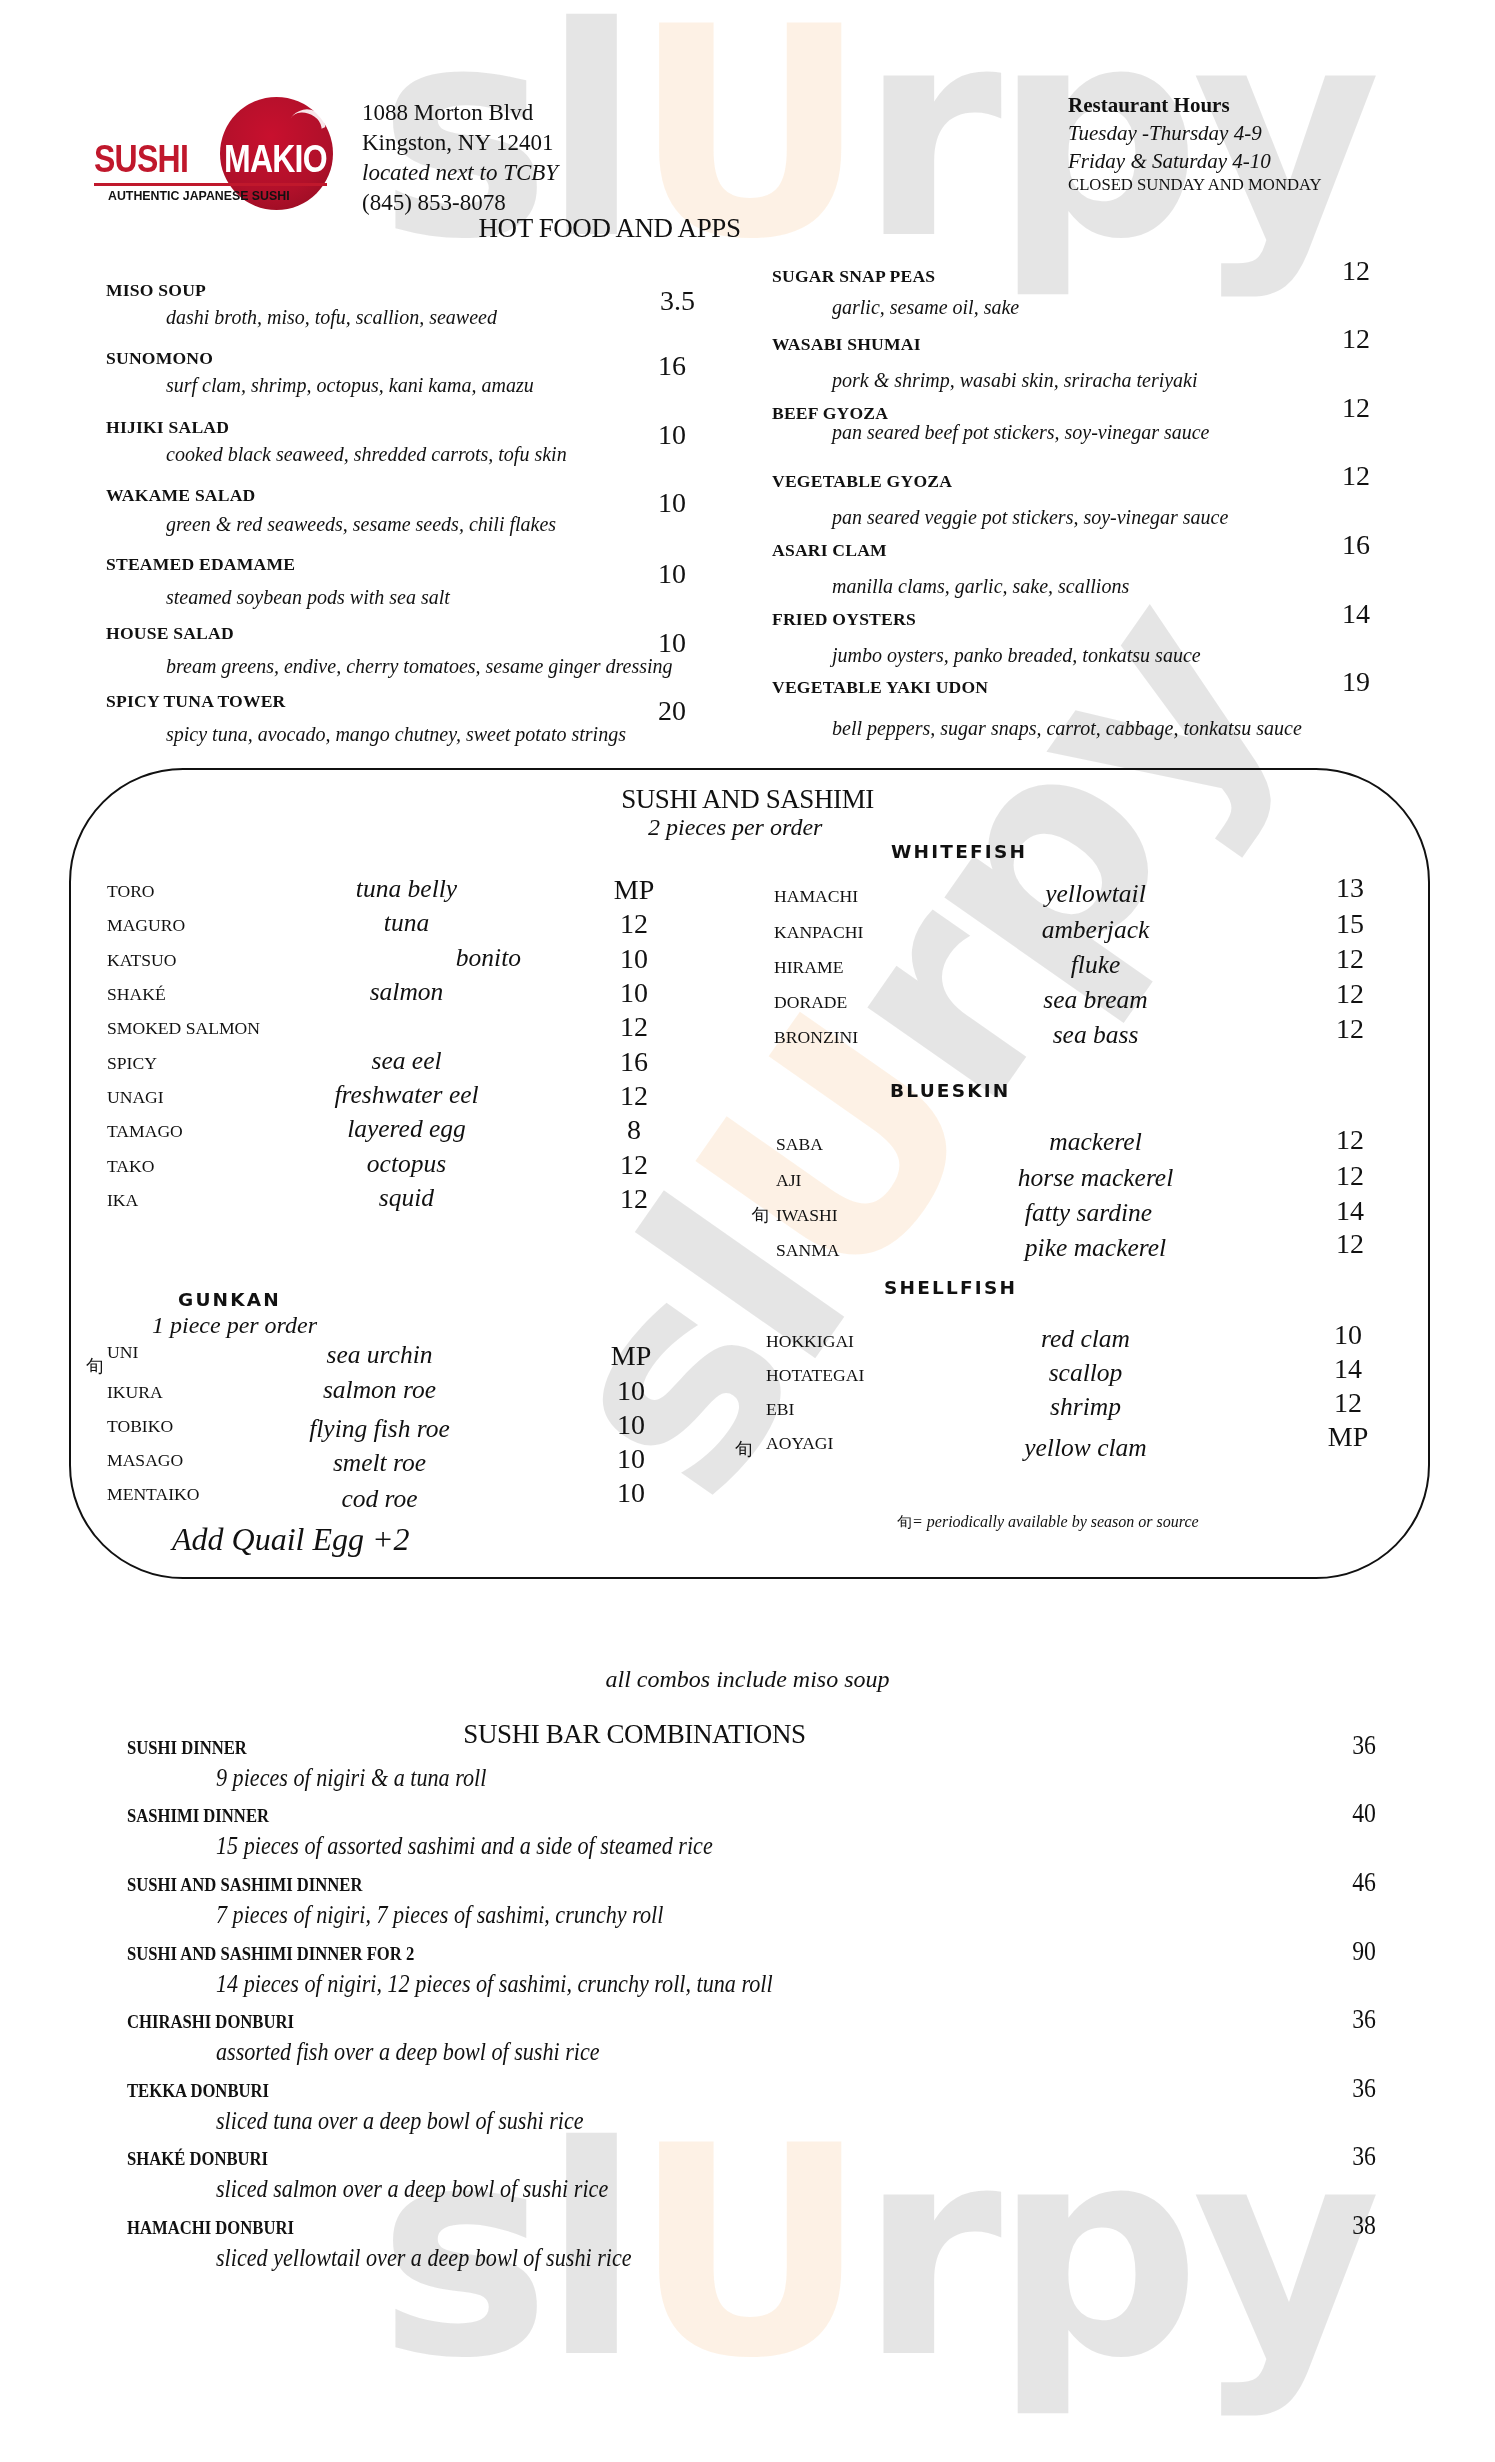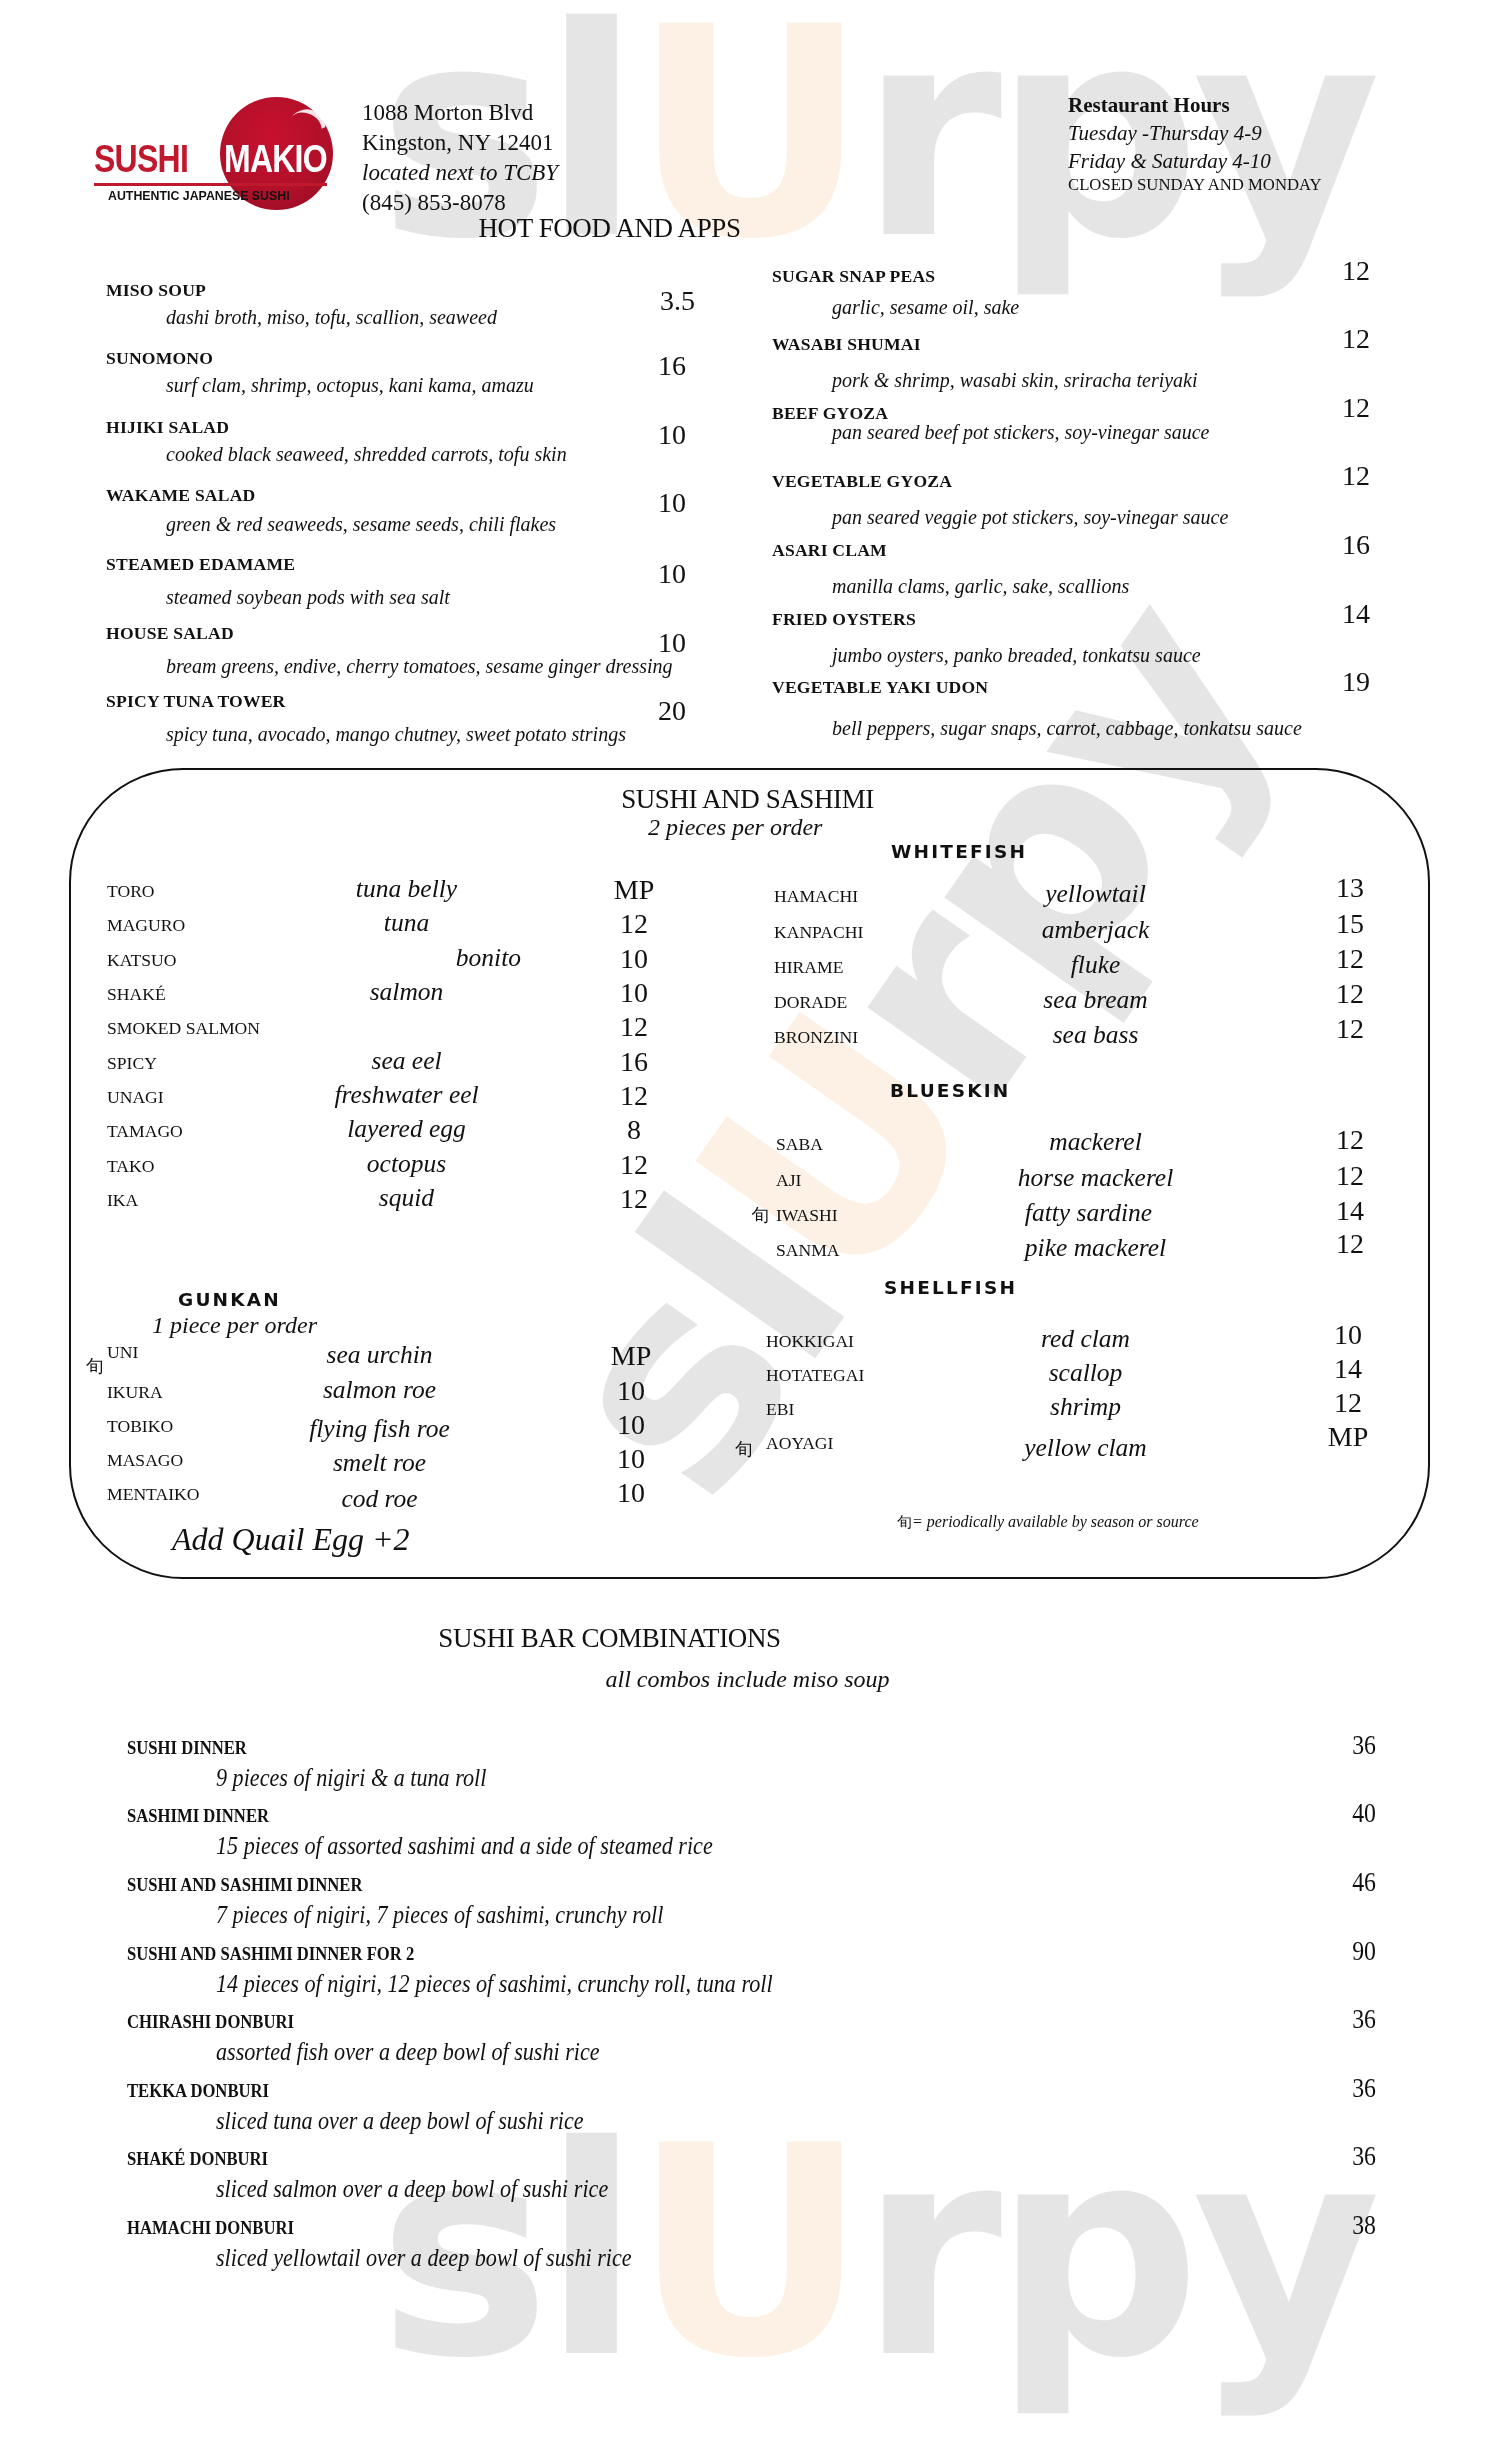--- a/index.html
+++ b/index.html
@@ -334,21 +334,21 @@
       <div class="s-name">AOYAGI</div>
       <div class="s-eng" style="left:205px; top:7px;">yellow clam</div>
       <div class="s-price" style="left:547px; top:-5.3px;">MP</div>
     </div>
   </div>
 
   <div class="note">
     <span class="k">旬</span><span>= periodically available by season or source</span>
   </div>
 
-  <div class="sec-title" style="top:1623px;">SUSHI BAR COMBINATIONS</div>
+  <div class="sec-title" style="top:1719px;margin-left:25px;">SUSHI BAR COMBINATIONS</div>
   <div class="sec-sub" style="top:1666px;">all combos include miso soup</div>
 
   <div>
     <div class="c-item" style="top:1738px;">
       <div class="c-name">SUSHI DINNER</div>
       <div class="c-desc">9 pieces of nigiri &amp; a tuna roll</div>
       <div class="c-price">36</div>
     </div>
     <div class="c-item" style="top:1806px;">
       <div class="c-name">SASHIMI DINNER</div>

